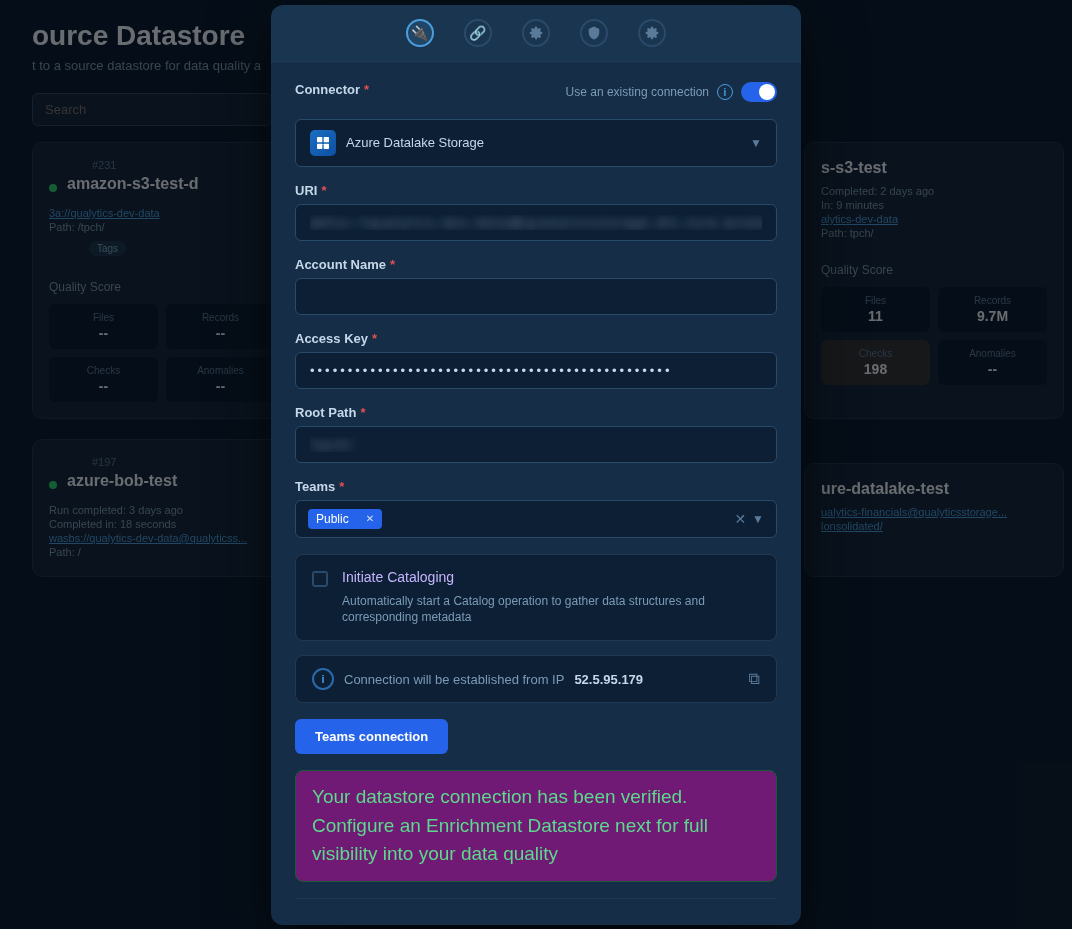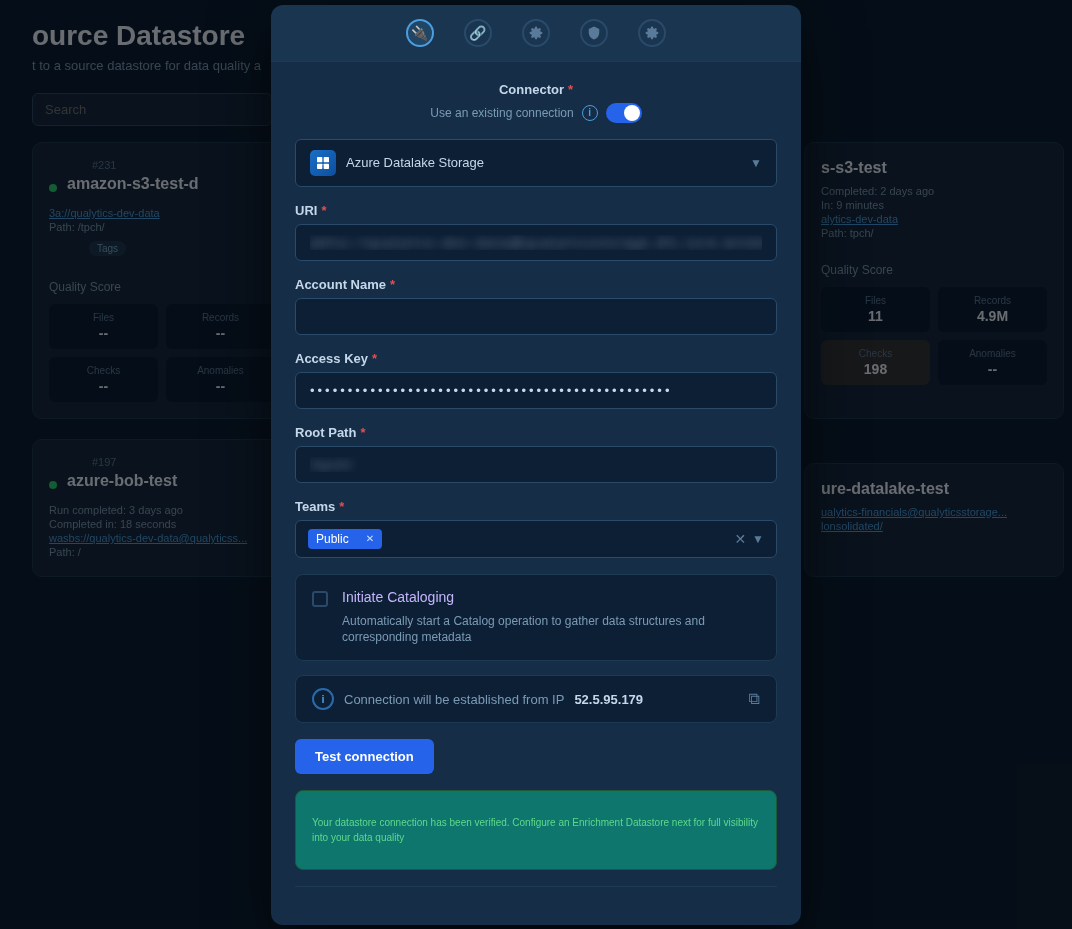--- a/index.html
+++ b/index.html
@@ -170,21 +170,20 @@
       text-shadow: 0 0 8px rgba(197,216,234,0.6);
       letter-spacing: 2px;
     }
 
     
     .connector-row {
       display: flex;
       align-items: center;
       justify-content: space-between;
       margin-bottom: 16px;
-      flex-direction: column;
     }
     .use-existing { display: flex; align-items: center; gap: 8px; font-size: 12px; color: #7a9bb5; }
 
     .toggle-switch {
       width: 36px; height: 20px;
       background: #2a4a6a;
       border-radius: 10px;
       position: relative;
       cursor: pointer;
     }
@@ -349,25 +348,25 @@
       border-radius: 6px;
       padding: 10px 20px;
       font-size: 13px;
       font-weight: 600;
       cursor: pointer;
       margin-bottom: 16px;
     }
 
     
     .success-msg {
-      background: #0f766e;
+      background: #701a75;
       border: 1px solid #1a5a35;
       border-radius: 8px;
-      padding: 24px 16px;
-      font-size: 10px;
+      padding: 12px 16px;
+      font-size: 19px;
       color: #5dd98c;
       line-height: 1.5;
       margin-bottom: 16px;
     }
 
     
     .divider { border: none; border-top: 1px solid #1e3a55; margin: 0 0 16px; }
 
     
     .modal-footer {
@@ -511,21 +510,21 @@
         <div class="bg-quality-title">
           <span>Quality Score</span>
         </div>
         <div class="bg-metrics">
           <div class="bg-metric">
             <div class="bg-metric-label">Files</div>
             <div class="bg-metric-value">11</div>
           </div>
           <div class="bg-metric">
             <div class="bg-metric-label">Records</div>
-            <div class="bg-metric-value">4.9M</div>
+            <div class="bg-metric-value">9.7M</div>
           </div>
           <div class="bg-metric checks-highlight">
             <div class="bg-metric-label">Checks</div>
             <div class="bg-metric-value">198</div>
           </div>
           <div class="bg-metric">
             <div class="bg-metric-label">Anomalies</div>
             <div class="bg-metric-value">--</div>
           </div>
         </div>
@@ -698,21 +697,21 @@
       <div class="ip-info">
         <div class="ip-info-left">
           <div class="info-icon-circle">i</div>
           <span>Connection will be established from IP</span>
           <span class="ip-address">52.5.95.179</span>
         </div>
         <span class="copy-icon">⧉</span>
       </div>
 
       
-      <button class="test-btn">Test connection</button>
+      <button class="test-btn">Teams connection</button>
 
       
       <div class="success-msg">Your datastore connection has been verified. Configure an Enrichment Datastore next for full visibility into your data quality</div>
 
       <hr class="divider">
     </div>
 
     <div class="modal-footer">
       <button class="finish-btn">Finish</button>
       <div style="position:relative;">

